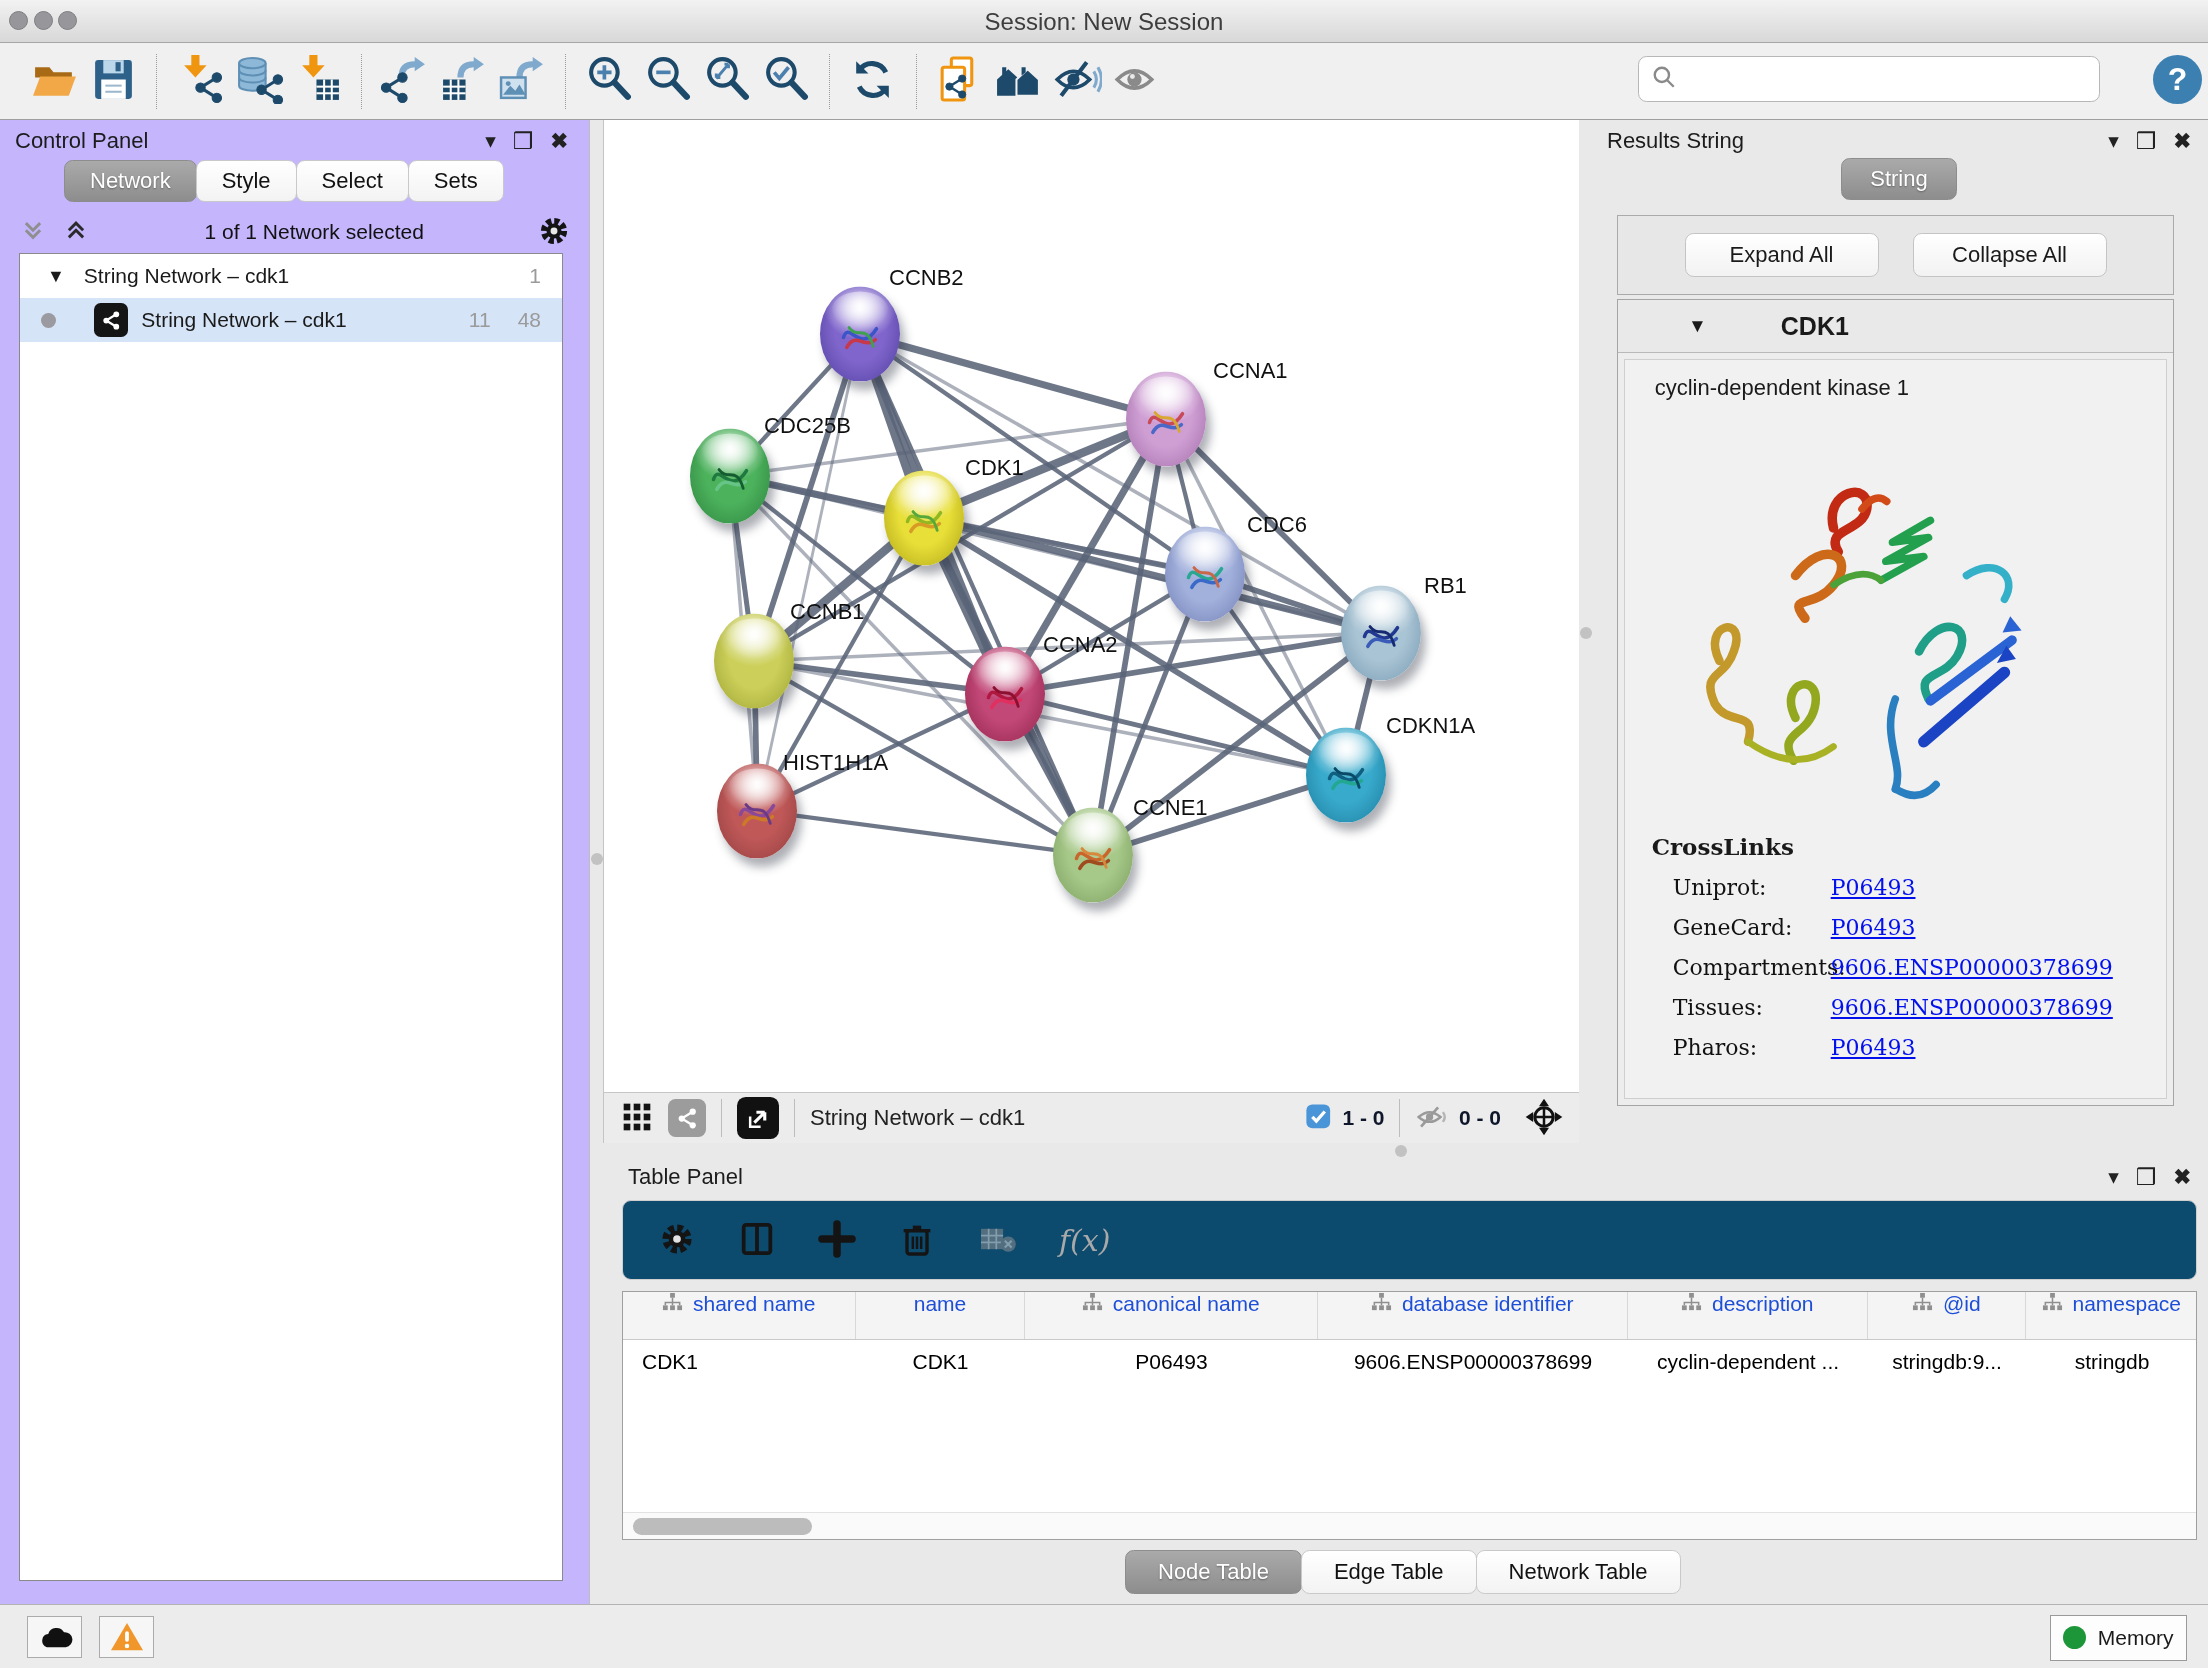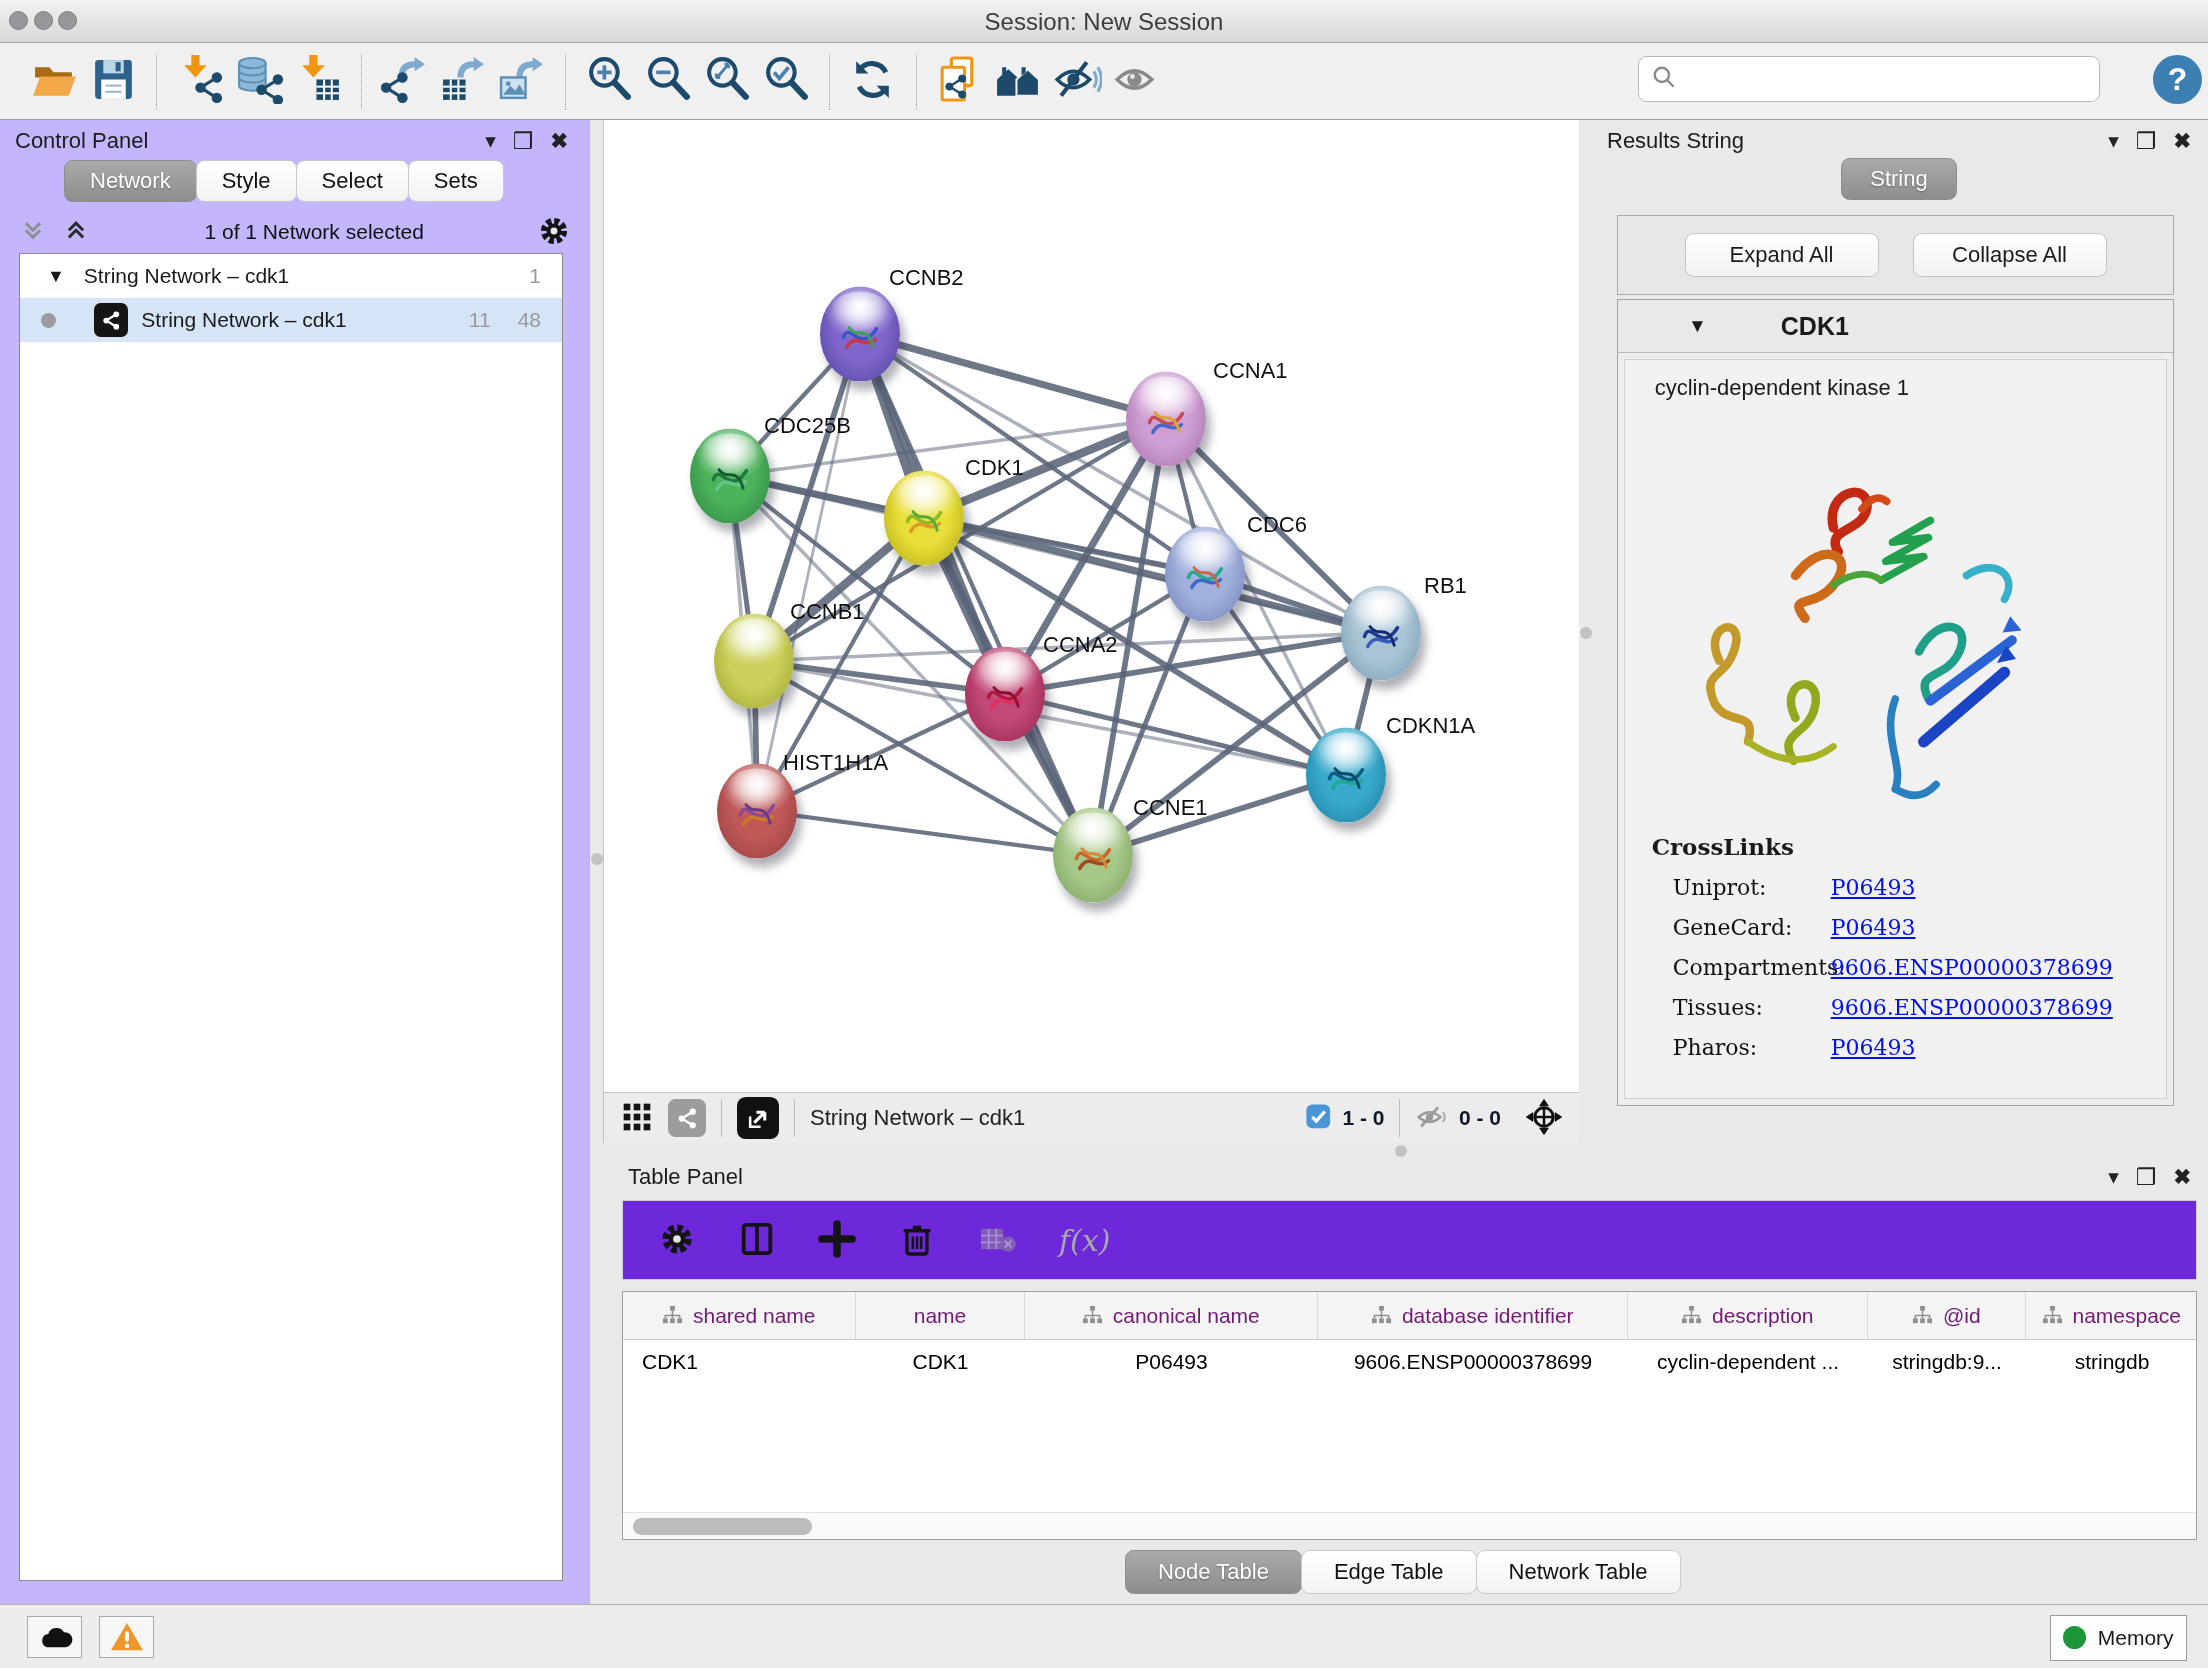--- a/index.html
+++ b/index.html
@@ -101,28 +101,28 @@
     background:#f1f1f1; border:1px solid #cfcfcf; overflow:hidden; }
   .rp-desc{ font-size:22px; margin:15px 0 0 30px; }
   .crosslinks{ font-family:"DejaVu Serif", serif; margin:17px 0 0 27px; }
   .crosslinks .cl-title{ font-size:23px; font-weight:bold; }
   .cl-row{ display:flex; margin-top:15px; font-size:22px; }
   .cl-row .cl-label{ width:158px; margin-left:21px; color:#111; }
   .cl-row a{ color:#0310ee; text-decoration:underline; }
   
   .table-panel{ position:absolute; left:603px; top:1158px; width:1605px; height:445px; background:#e9e9e9; }
   .tp-toolbar{ position:absolute; left:19px; top:42px; width:1575px; height:80px;
-    background:#6d28d9; border:1px solid #cfcfcf; border-radius:0;
+    background:#0c4a6e; border:1px solid #cfcfcf; border-radius:9px;
     display:flex; align-items:center; gap:40px; padding-left:34px; }
   .tp-fx{ font-family:"DejaVu Serif", serif; font-style:italic; font-size:30px; color:#a9a9a9; }
   .tp-table{ position:absolute; left:19px; top:133px; width:1575px; height:249px;
     background:#fff; border:1.9px solid #9f9f9f; overflow:hidden; }
   .tp-header{ display:flex; height:48px; background:#f4f4f4; border-bottom:1.9px solid #c9c9c9; }
-  .tp-hcell{ display:flex; align-items:center; justify-content:center; gap:9.5px;
-    font-size:21px; color:#701a75; border-right:1px solid #d8d8d8; overflow:hidden; white-space:nowrap; }
+  .tp-hcell{ display:flex; justify-content:center; gap:9.5px;
+    font-size:21px; color:#1d4ed8; border-right:1px solid #d8d8d8; overflow:hidden; white-space:nowrap; }
   .tp-row{ display:flex; height:44px; background:#fff; }
   .tp-cell{ display:flex; align-items:center; justify-content:center;
     font-size:21px; color:#000; overflow:hidden; white-space:nowrap; }
   .tp-cell.first{ justify-content:flex-start; padding-left:19px; }
   .tp-hscroll{ position:absolute; left:0; bottom:0; width:100%; height:27px;
     background:#fafafa; border-top:1px solid #e2e2e2; }
   .tp-thumb{ position:absolute; left:9.5px; top:4.8px; width:179px; height:17px;
     border-radius:8.6px; background:#bcbcbc; }
   .tp-tabs{ position:absolute; left:523px; top:392px; display:flex; }
   .tp-tabs .tab{ height:44px; padding:0 32px; }

